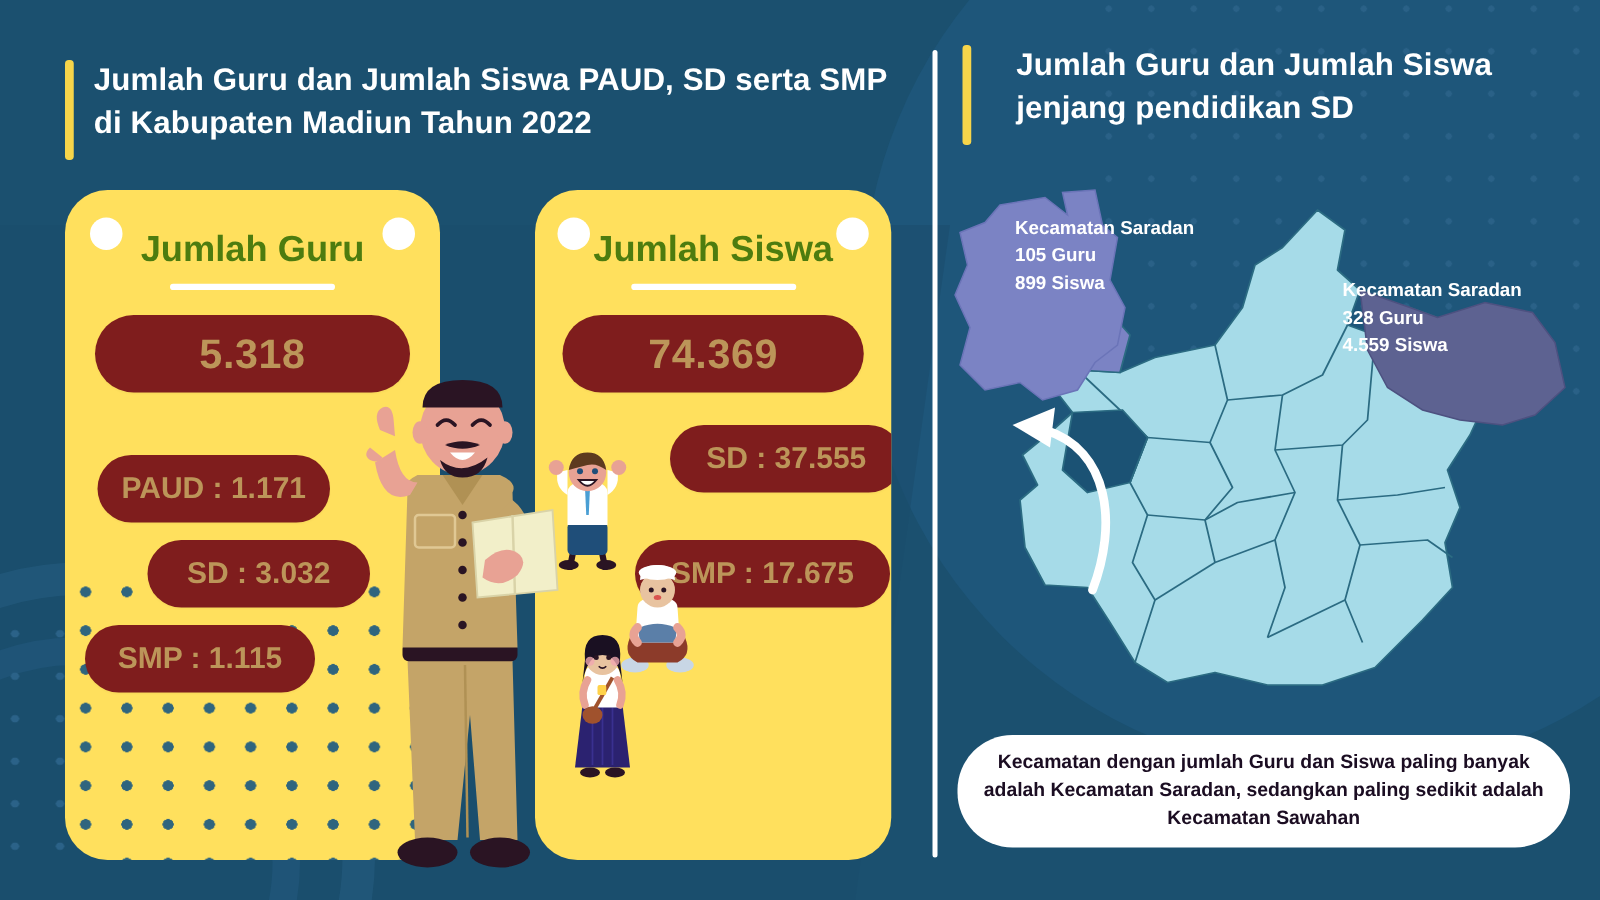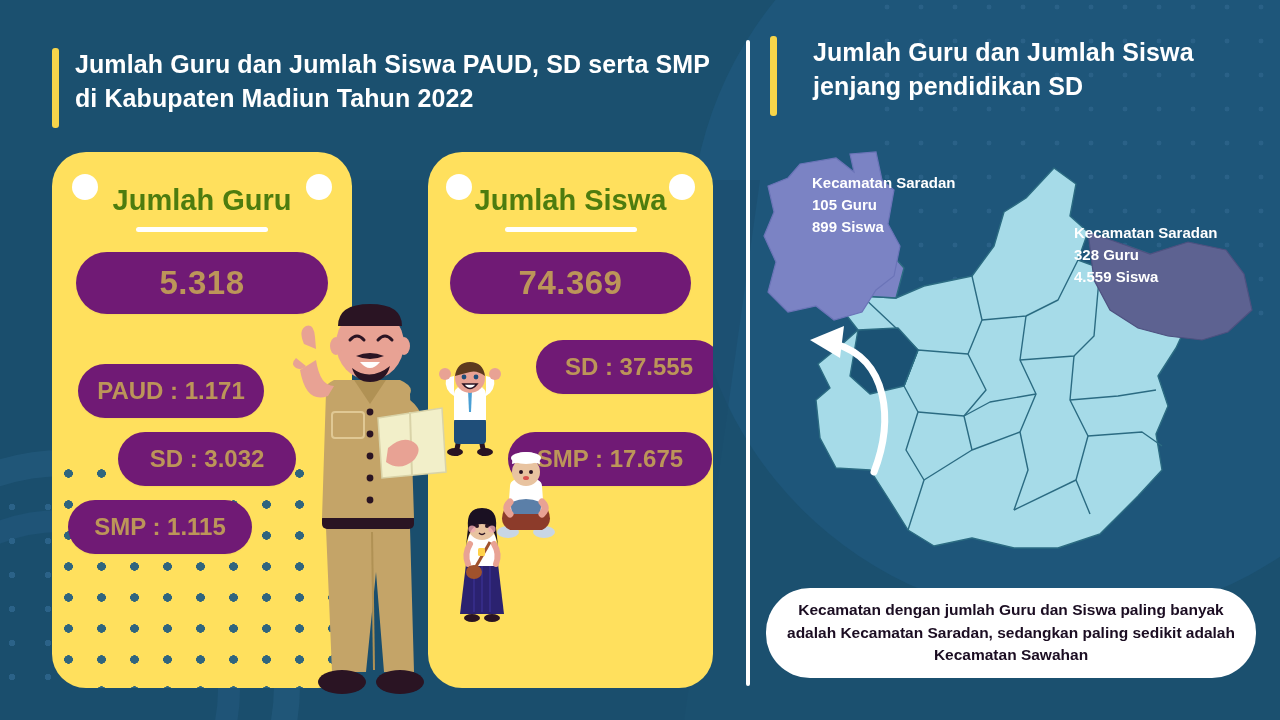--- a/index.html
+++ b/index.html
@@ -83,21 +83,21 @@
   .card-inner { position:relative; z-index:2; }
   .card-title {
     text-align:center; font-size:29px; font-weight:bold; color:#4d7c0f;
     margin-top:32px;
   }
   .card-rule {
     width:132px; height:5px; background:#ffffff; border-radius:3px;
     margin:10px auto 0;
   }
   .pill {
-    background:#701a75; border-radius:40px; display:flex;
+    background:#7f1d1d; border-radius:40px; display:flex;
     align-items:center; justify-content:center;
     color:#bc9559; font-weight:bold;
     box-shadow:0 1px 2px rgba(0,0,0,.04);
   }
   .pill-big { height:62px; font-size:33px; letter-spacing:.5px; }
   .pill-row { height:54px; font-size:24px; }
 
   
   .illus { position:absolute; z-index:6; }
 

